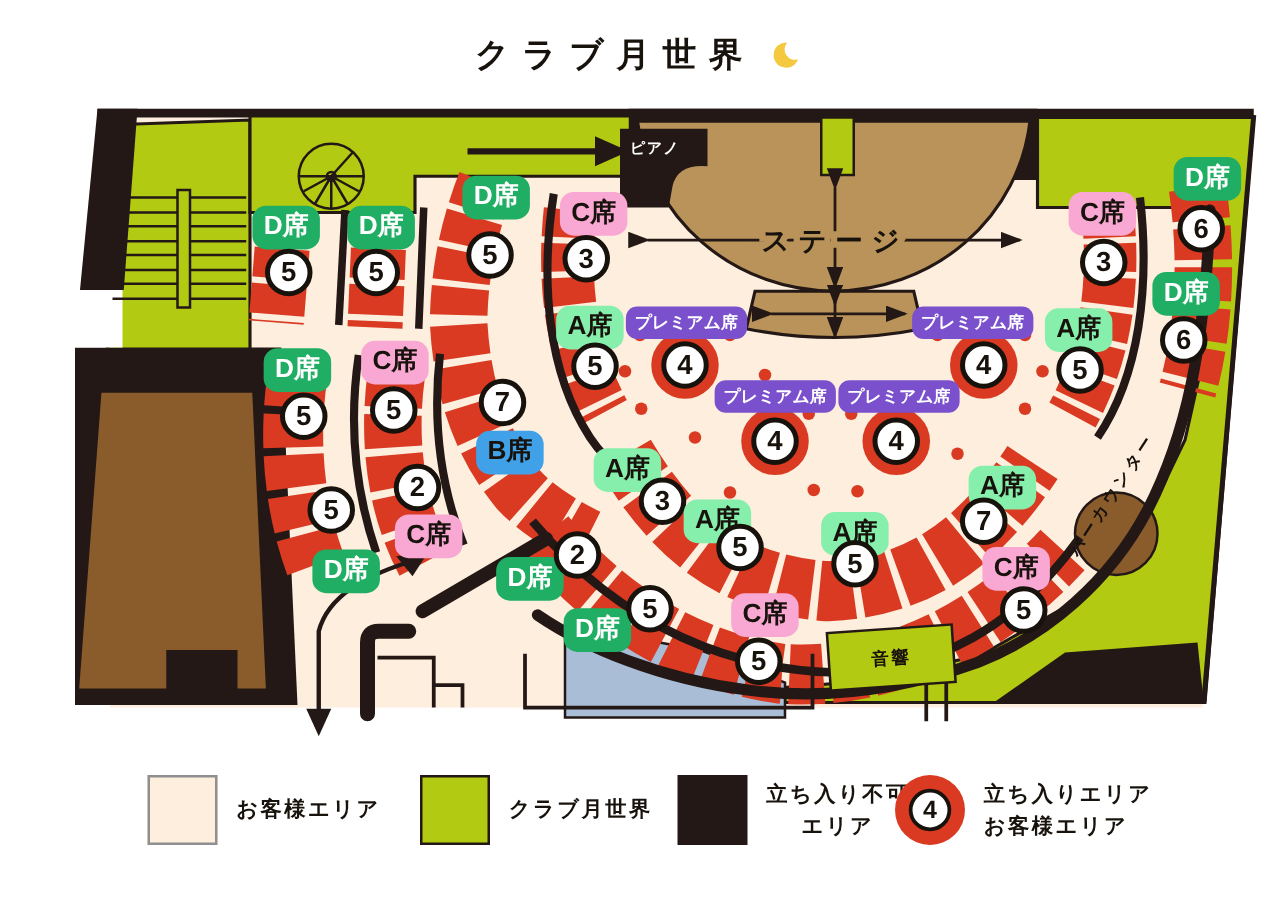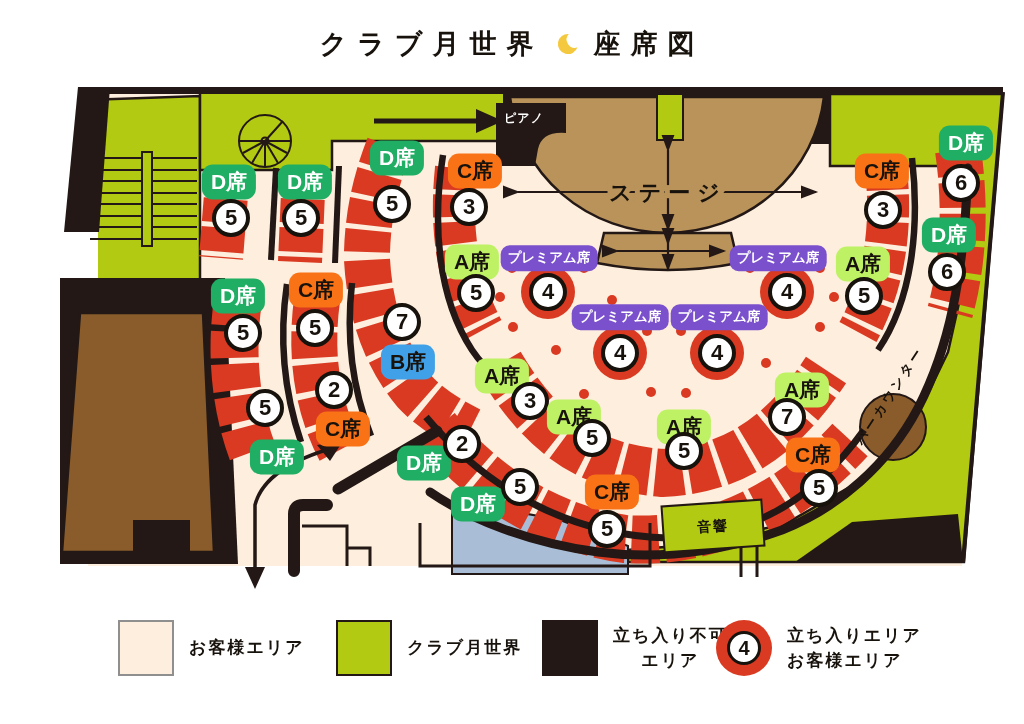--- a/index.html
+++ b/index.html
@@ -14,22 +14,22 @@
   }
   .title .moon{display:inline-flex;transform:rotate(12deg);margin:0 2px;}
   #map-svg{position:absolute;top:0;left:0;}
   #seat-layer{position:absolute;top:0;left:0;width:1024px;height:600px;}
   .badge{
     position:absolute;transform:translate(-50%,-50%);white-space:nowrap;
     font-weight:bold;font-size:21px;line-height:1;padding:6px 9px 8px;
     border-radius:11px;color:#18120c;
   }
   .t-D{background:#1fae63;color:#ffffff;}
-  .t-C{background:#f97316;color:#18120c;}
-  .t-A{background:#bef264;color:#18120c;}
+  .t-C{background:#f9a8d4;color:#18120c;}
+  .t-A{background:#86efac;color:#18120c;}
   .t-B{background:#41a1e8;color:#18120c;}
   .t-P{background:#7b50cc;color:#ffffff;font-size:13.5px;padding:6px 7px;border-radius:9px;}
   .count{
     position:absolute;transform:translate(-50%,-50%);
     width:38px;height:38px;border-radius:50%;background:#ffffff;
     border:4px solid #18120c;box-sizing:border-box;
     display:flex;align-items:center;justify-content:center;
     font-weight:bold;font-size:22px;color:#18120c;line-height:1;
   }
   .legend{position:absolute;top:0;left:0;width:1024px;height:724px;pointer-events:none;}
@@ -250,21 +250,20 @@
     <div class="count" style="left: 819px; top: 488px;">5</div>
   </div>
 
 <div class="title">
   <span>クラブ月世界</span>
   <span class="moon">
     <svg width="26" height="26" viewBox="0 0 24 24">
         <path d="M21.2,13.2 A9.3,9.3 0 1 1 10.8,2.8 A7.6,7.6 0 0 0 21.2,13.2 Z" fill="#f5c93f"></path>
       </svg>
   </span>
-  <span>座席図</span>
 </div>
 
 <div class="legend">
   <div class="legend-item" style="left:118px">
     <div class="swatch sw-cream"></div>
     <div class="legend-label">
       <span>お客様エリア</span>
         <span></span>
     </div>
   </div>

